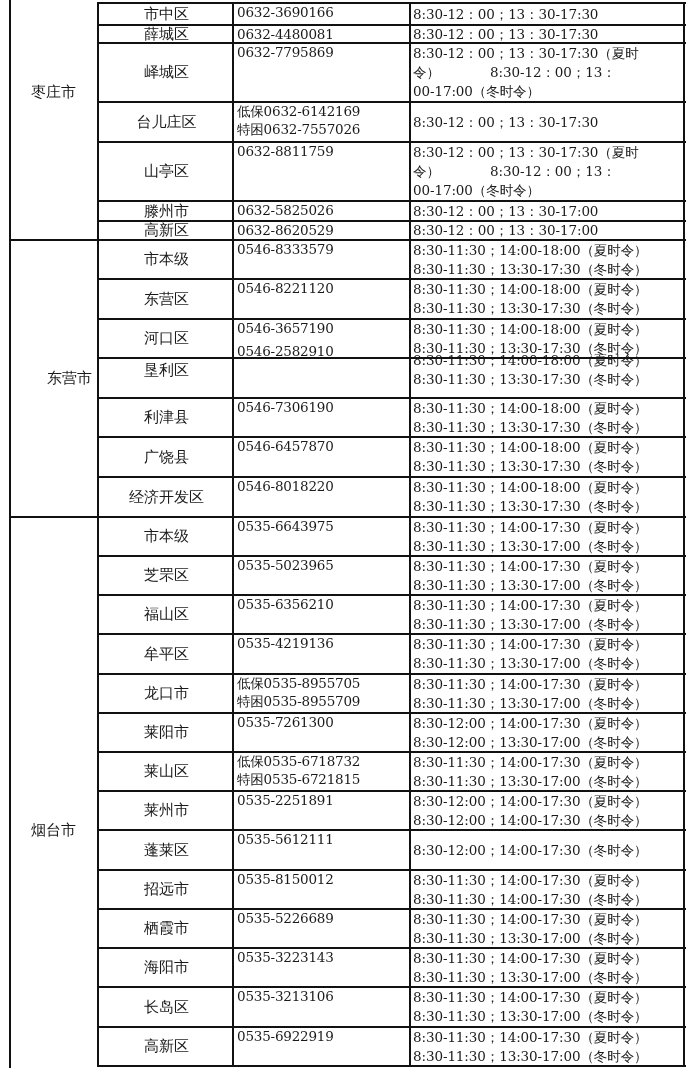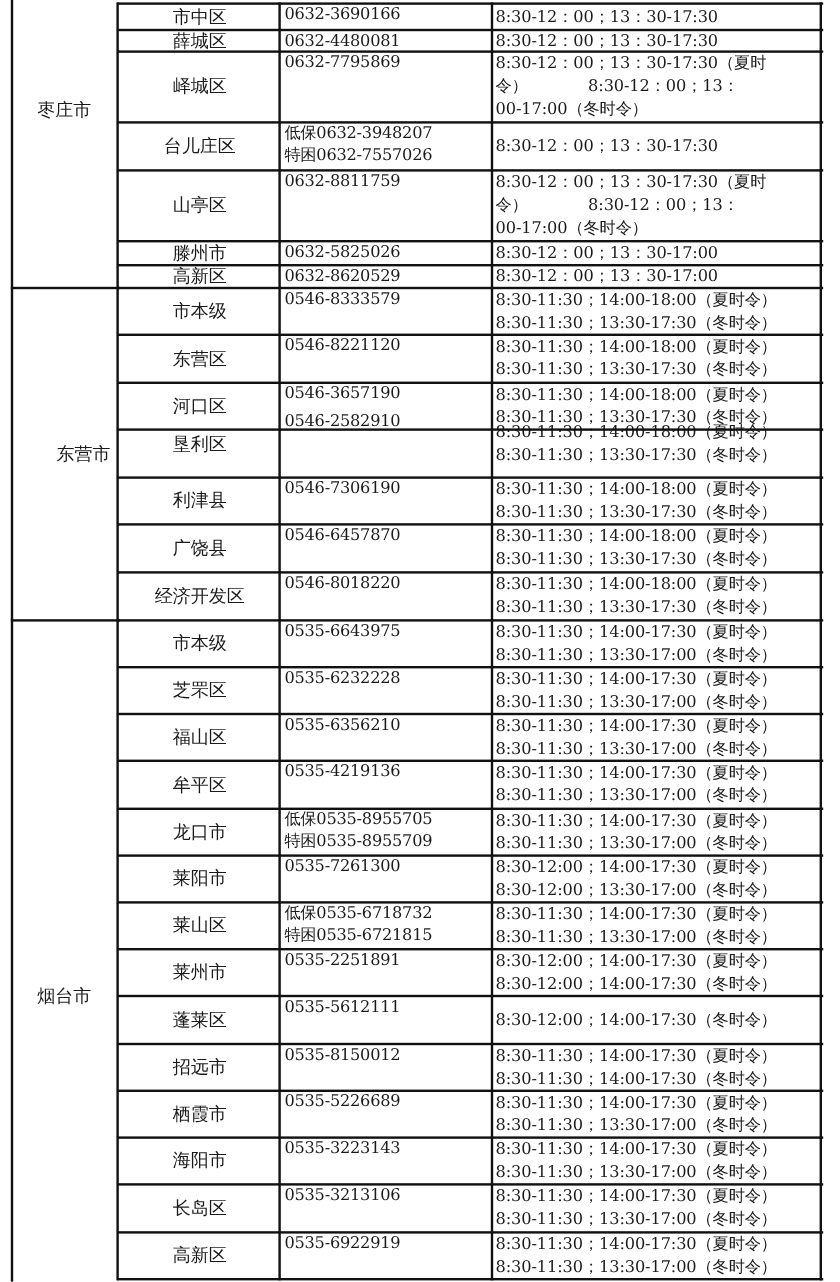--- a/index.html
+++ b/index.html
@@ -46,21 +46,21 @@
       <div class="cell c-district">峄城区</div>
       <div class="cell c-phone">
         <span class="line">0632-7795869</span>
       </div>
       <div class="cell c-hours"><span class="line">8:30-12：00；13：30-17:30（夏时</span><span class="line">令）            8:30-12：00；13：</span><span class="line">00-17:00（冬时令）</span></div>
     </div>
     <div class="hline" style="left: 98px; width: 588px; top: 42px;"></div>
     <div class="row" style="top: 102px; height: 40px; border-radius: 20px;">
       <div class="cell c-district">台儿庄区</div>
       <div class="cell c-phone">
-        <span class="line">低保0632-3948207</span>
+        <span class="line">低保0632-6142169</span>
         <span class="line">特困0632-7557026</span>
       </div>
       <div class="cell c-hours"><span class="line">8:30-12：00；13：30-17:30</span></div>
     </div>
     <div class="hline" style="left: 98px; width: 588px; top: 101px;"></div>
     <div class="row" style="top: 142px; height: 59px;">
       <div class="cell c-district">山亭区</div>
       <div class="cell c-phone">
         <span class="line">0632-8811759</span>
       </div>
@@ -147,21 +147,21 @@
       <div class="cell c-district">市本级</div>
       <div class="cell c-phone">
         <span class="line">0535-6643975</span>
       </div>
       <div class="cell c-hours"><span class="line">8:30-11:30；14:00-17:30（夏时令）</span><span class="line">8:30-11:30；13:30-17:00（冬时令）</span></div>
     </div>
     <div class="hline" style="left: 98px; width: 588px; top: 516px;"></div>
     <div class="row" style="top: 556px; height: 39px;">
       <div class="cell c-district">芝罘区</div>
       <div class="cell c-phone">
-        <span class="line">0535-6232228</span>
+        <span class="line">0535-5023965</span>
       </div>
       <div class="cell c-hours"><span class="line">8:30-11:30；14:00-17:30（夏时令）</span><span class="line">8:30-11:30；13:30-17:00（冬时令）</span></div>
     </div>
     <div class="hline" style="left: 98px; width: 588px; top: 555px;"></div>
     <div class="row" style="top: 595px; height: 39px;">
       <div class="cell c-district">福山区</div>
       <div class="cell c-phone">
         <span class="line">0535-6356210</span>
       </div>
       <div class="cell c-hours"><span class="line">8:30-11:30；14:00-17:30（夏时令）</span><span class="line">8:30-11:30；13:30-17:00（冬时令）</span></div>

